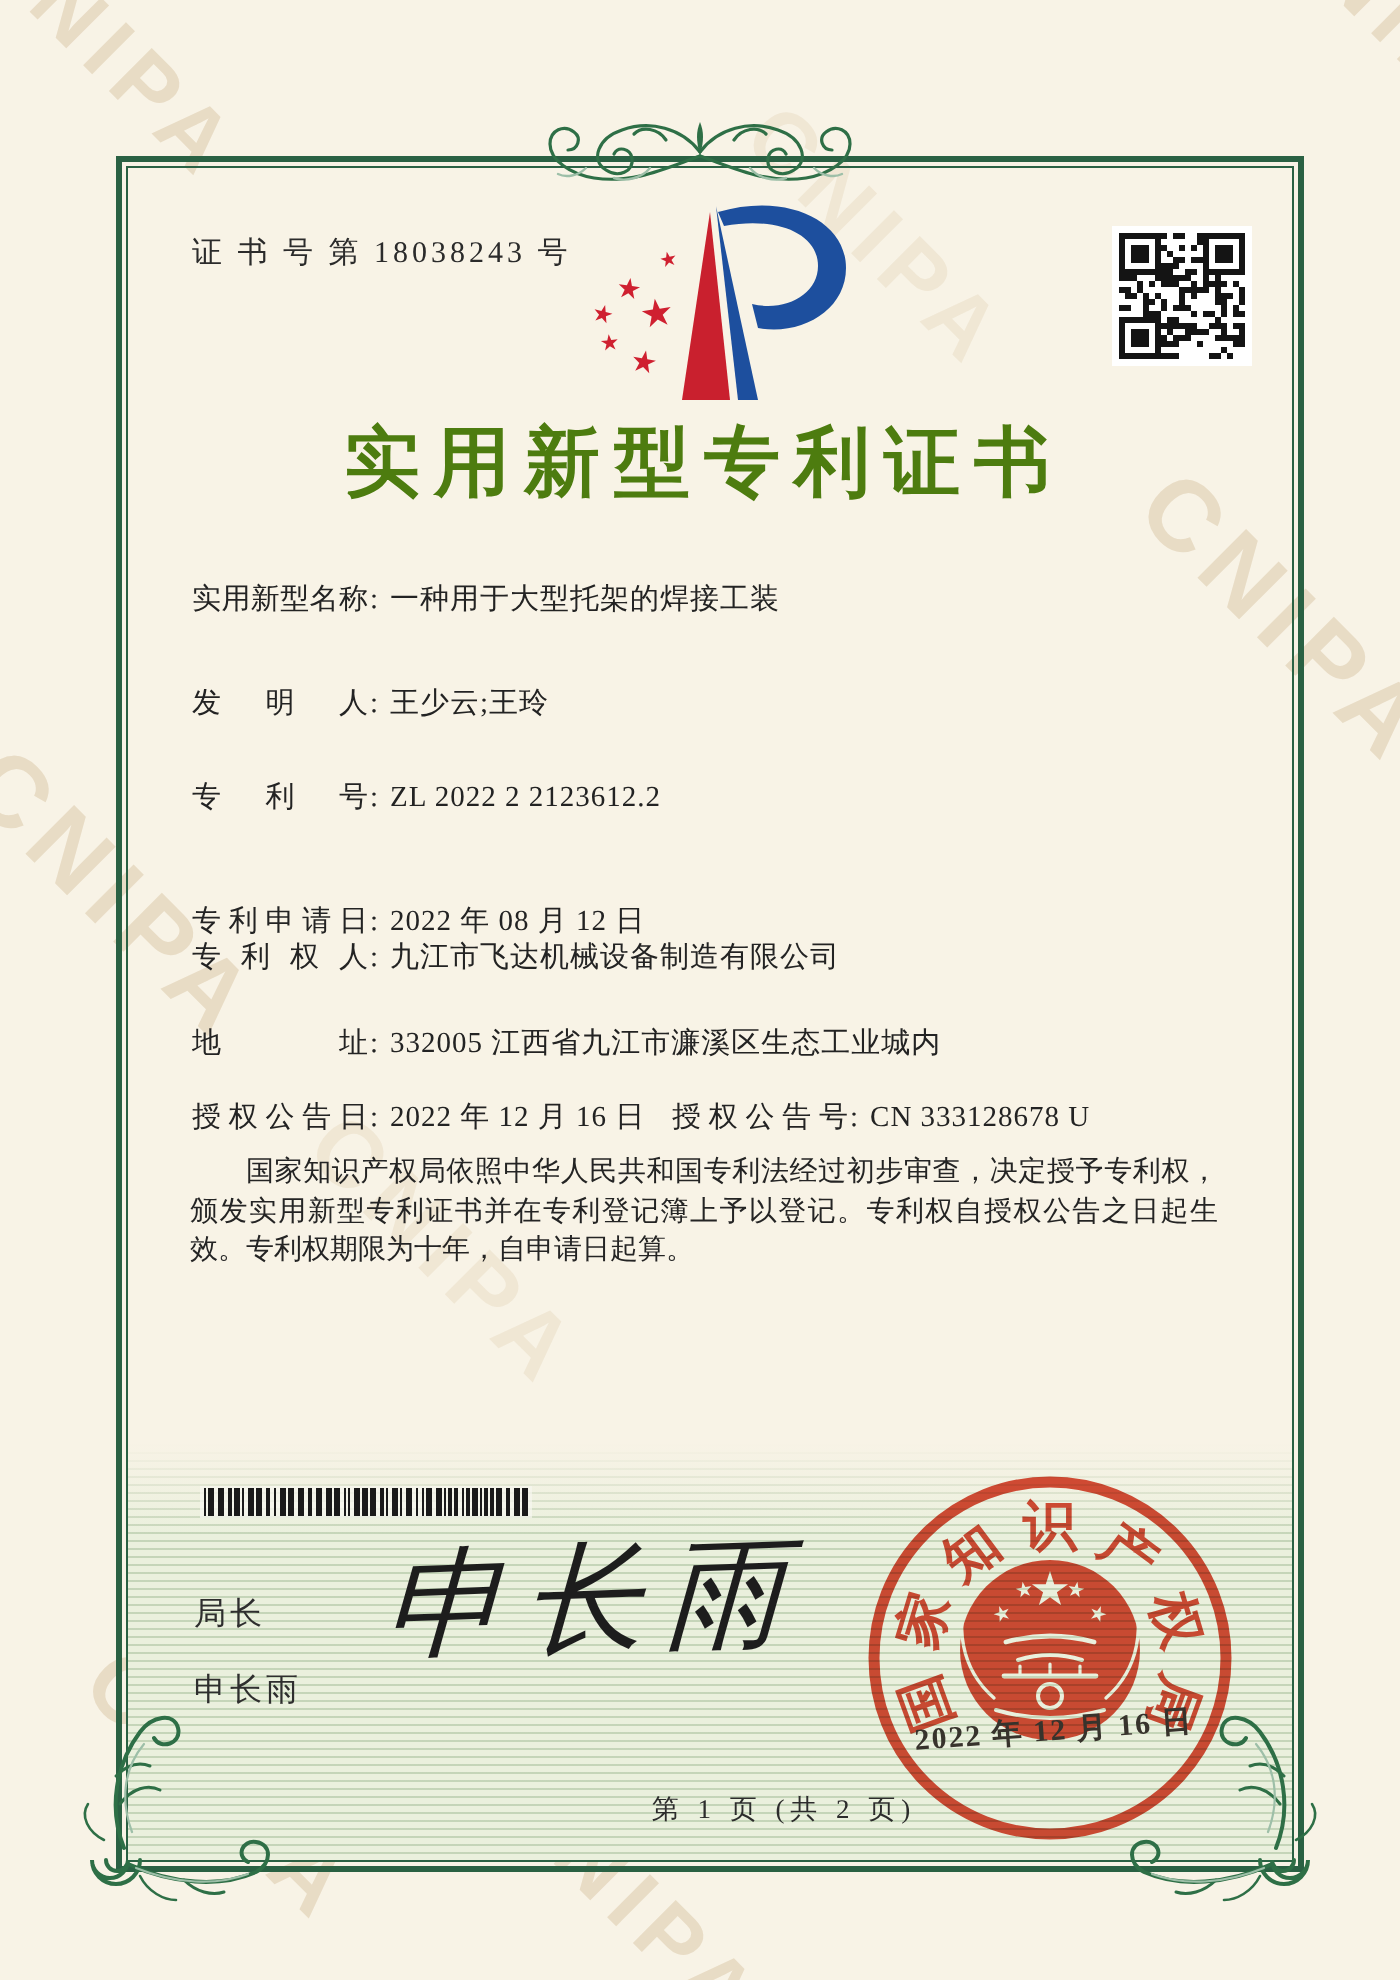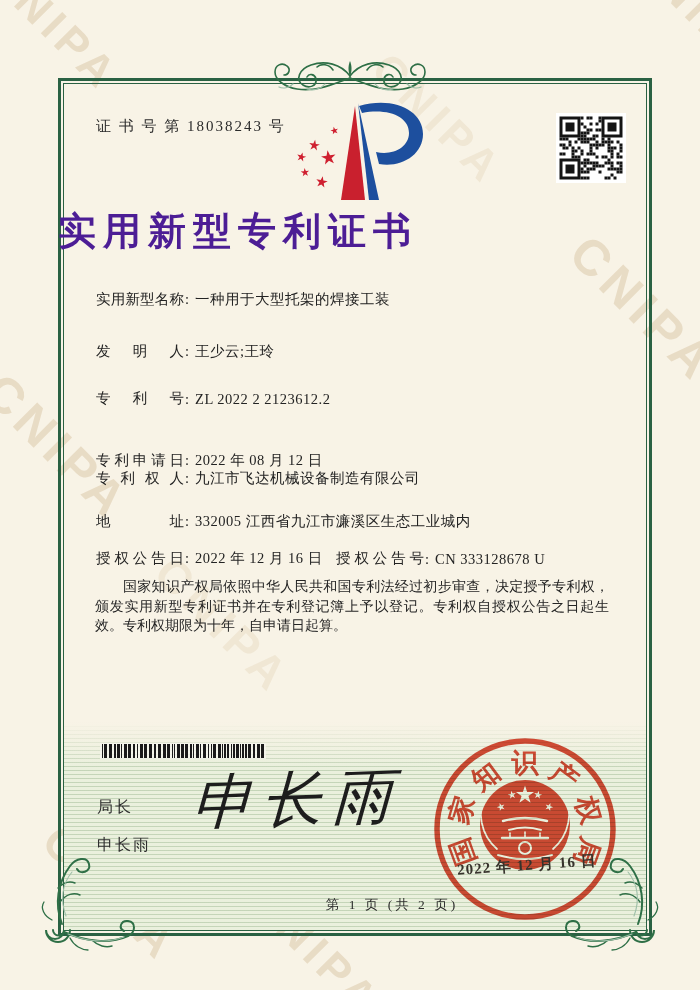--- a/index.html
+++ b/index.html
@@ -32,22 +32,22 @@
     background-color:#eaf0dd;
     background-image:
       linear-gradient(180deg,#f8f3e6 0,rgba(248,243,230,0) 46px),
       repeating-linear-gradient(180deg, rgba(110,150,100,.30) 0 1px, rgba(255,255,255,0) 1px 4px);
   }
   
   .orn{position:absolute; z-index:3;}
   
   .cert-no{position:absolute; left:96px; top:117px; font-size:15px; letter-spacing:2px; color:#2b2b2b; z-index:4;text-align:center;}
   .title{
-    position:absolute; left:58px; top:206px; width:588px; text-align:left;
-    font-size:38px; font-weight:700; letter-spacing:7px; color:#4c1d95; z-index:4;
+    position:absolute; left:58px; top:206px; width:588px; text-align:center;
+    font-size:38px; font-weight:700; letter-spacing:7px; color:#4d7c0f; z-index:4;
   }
   .f-row{position:absolute; left:96px; font-size:14.5px; color:#232323; z-index:4; white-space:nowrap;}
   .f-label{display:inline-block; width:88px; text-align:justify; text-align-last:justify; vertical-align:bottom;}
   .f-colon{margin:0 6px 0 1px;}
   .f-val{letter-spacing:.5px;}
   .grant-2{position:absolute; left:238px; top:0;}
   .paras{position:absolute; left:95px; top:577px; width:514px; z-index:4;
          font-size:14px; line-height:19.5px; color:#242424; text-align:justify;}
   .paras p{margin:0; text-indent:2em;}
   

